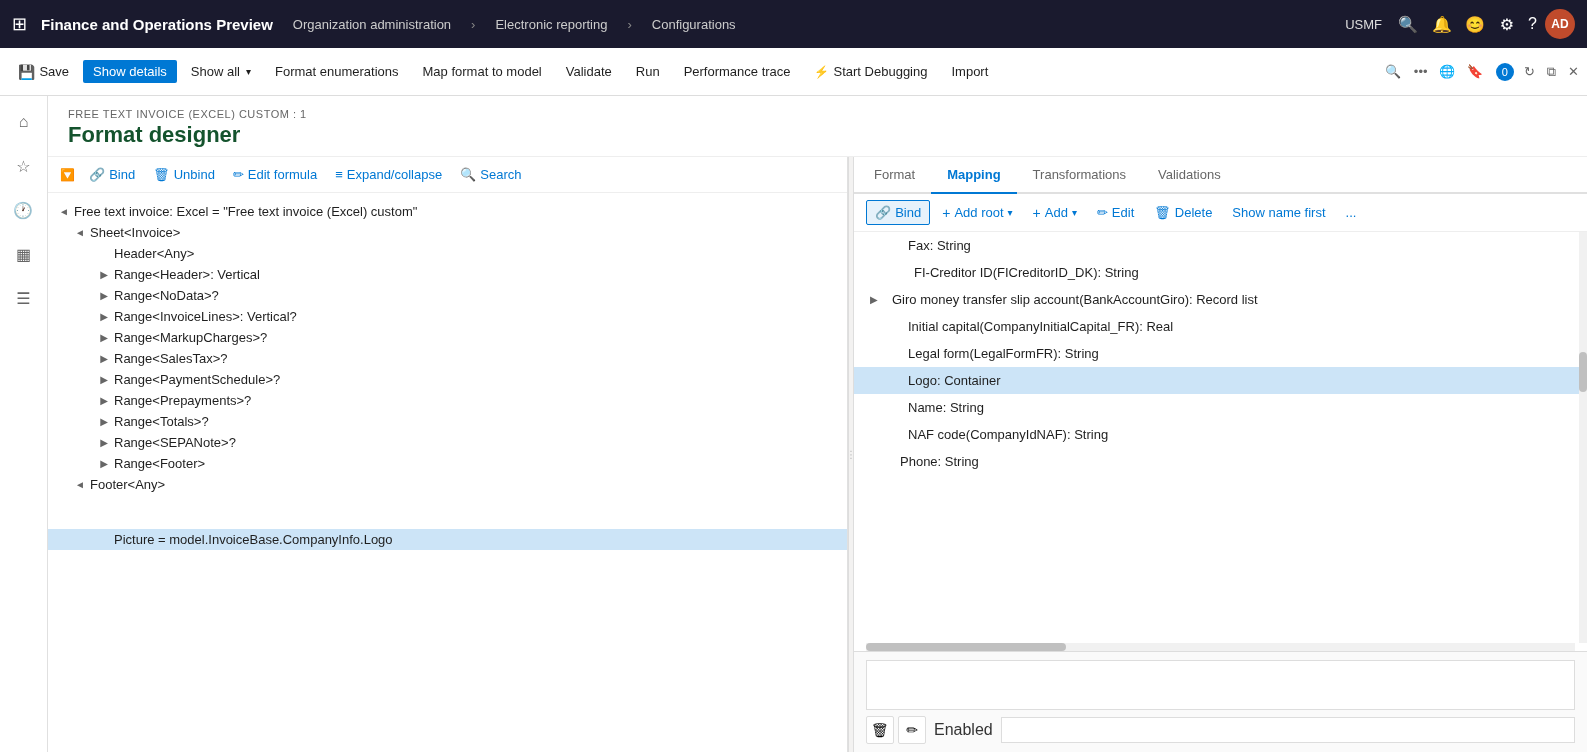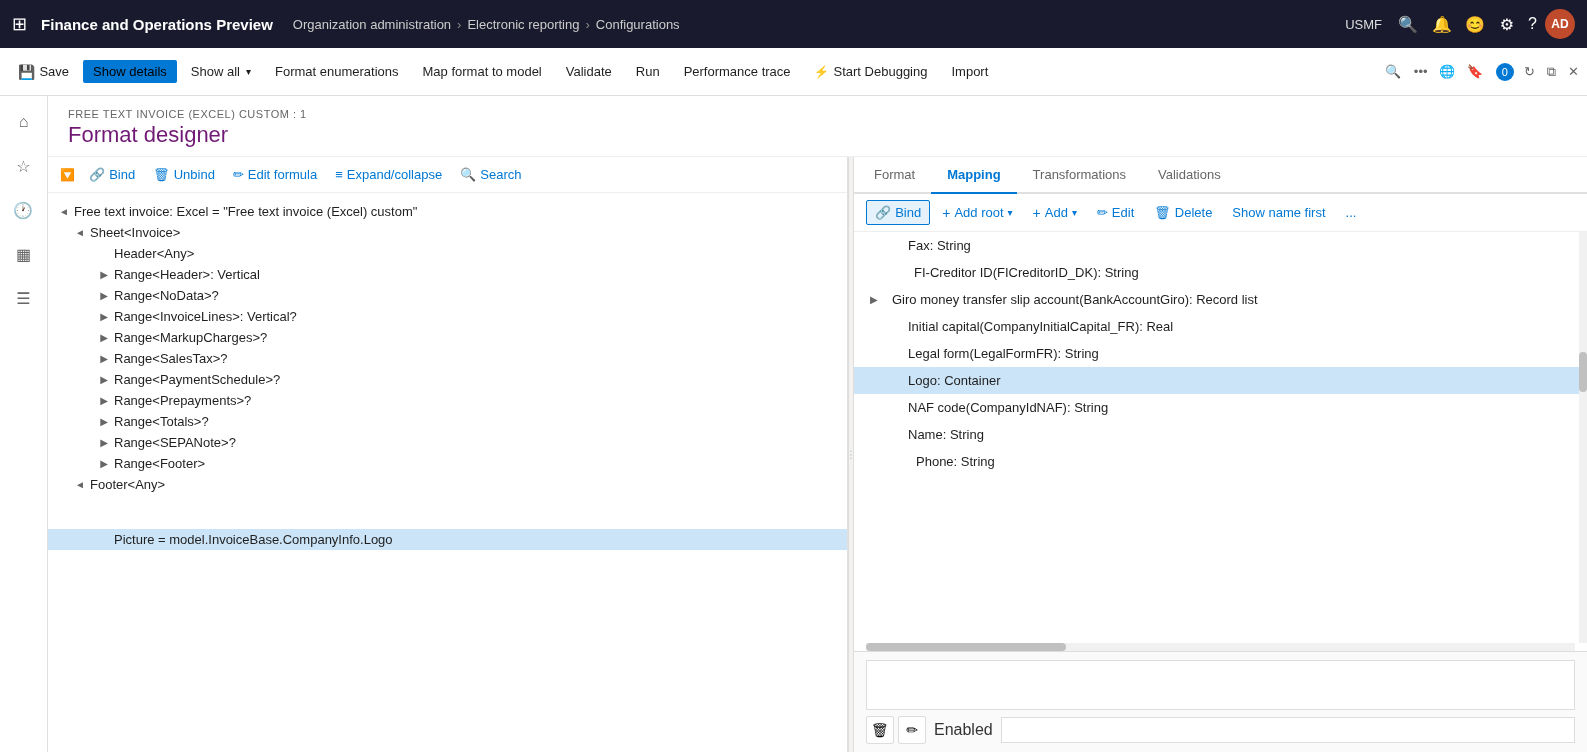--- a/index.html
+++ b/index.html
@@ -10,21 +10,21 @@
       height: 48px;
       background: #1a1a2e;
       display: flex;
       align-items: center;
       padding: 0 12px;
       gap: 8px;
       color: white;
     }
     .top-nav .app-grid { font-size: 18px; cursor: pointer; margin-right: 6px; }
     .top-nav .app-title { font-size: 15px; font-weight: 600; color: white; margin-right: 12px; }
-    .top-nav .breadcrumb { display: flex; align-items: center; gap: 6px; color: #ccc; font-size: 13px; }
+    .top-nav .breadcrumb { display: flex; align-items: center; gap: 20px; color: #ccc; font-size: 13px; }
     .top-nav .breadcrumb span.sep { color: #888; }
     .top-nav .spacer { flex: 1; }
     .top-nav .nav-icons { display: flex; align-items: center; gap: 14px; color: white; font-size: 16px; }
     .top-nav .org-name { font-size: 13px; color: #ddd; margin-right: 8px; }
     .top-nav .avatar { width: 30px; height: 30px; background: #c04b2c; border-radius: 50%; display: flex; align-items: center; justify-content: center; font-size: 12px; font-weight: 600; }
 
     
     .toolbar {
       height: 48px;
       background: #fff;
@@ -33,21 +33,21 @@
       align-items: center;
       padding: 0 8px;
       gap: 4px;
     }
     .toolbar-btn {
       display: flex; align-items: center; gap: 4px;
       padding: 4px 10px; border: none; background: none;
       cursor: pointer; font-size: 13px; color: #1f1f1f;
       border-radius: 2px;
     }
-    .toolbar-btn.primary { background: #0078d4; color: #000000; border-radius: 2px; }
+    .toolbar-btn.primary { background: #0078d4; color: #ffffff; border-radius: 2px; }
     .toolbar-btn .icon { font-size: 14px; }
     .toolbar-btn.has-arrow::after { content: '▾'; font-size: 10px; margin-left: 2px; }
 
     
     .main-layout {
       display: flex;
       height: calc(100vh - 96px);
     }
 
     
@@ -75,21 +75,21 @@
       background: #fff;
       overflow: hidden;
     }
 
     
     .page-header {
       padding: 12px 20px 8px;
       border-bottom: 1px solid #eee;
     }
     .page-header .breadcrumb-trail { font-size: 11px; color: #666; text-transform: uppercase; letter-spacing: 0.5px; margin-bottom: 2px; }
-    .page-header h1 { font-size: 22px; font-weight: 400; color: #701a75; }
+    .page-header h1 { font-size: 22px; font-weight: 700; color: #14532d; }
 
     
     .designer-area {
       display: flex;
       flex: 1;
       overflow: hidden;
     }
 
     
     .format-panel {
@@ -528,29 +528,29 @@
               <span>Legal form(LegalFormFR): String</span>
             </div>
 
             <div class="data-list-item selected" style="padding-left:32px;">
               <span class="expand-icon"></span>
               <span>Logo: Container</span>
             </div>
 
             <div class="data-list-item" style="padding-left:32px;">
               <span class="expand-icon"></span>
+              <span>Name: String</span>
+            </div>
+
+            <div class="data-list-item" style="padding-left:32px;">
+              <span class="expand-icon"></span>
               <span>NAF code(CompanyIdNAF): String</span>
             </div>
 
-            <div class="data-list-item" style="padding-left:32px;">
-              <span class="expand-icon"></span>
-              <span>Name: String</span>
-            </div>
-
-            <div class="data-list-item" style="padding-left:40px;">
+            <div class="data-list-item" style="padding-left:24px;">
               <span class="expand-icon"></span>
               <span>Phone: String</span>
             </div>
           </div>
 
           <div style="position:absolute;right:0;top:0;bottom:0;width:8px;background:#f1f1f1;">
             <div style="width:8px;height:40px;background:#c0c0c0;border-radius:4px;margin-top:120px;"></div>
           </div>
         </div>
 

